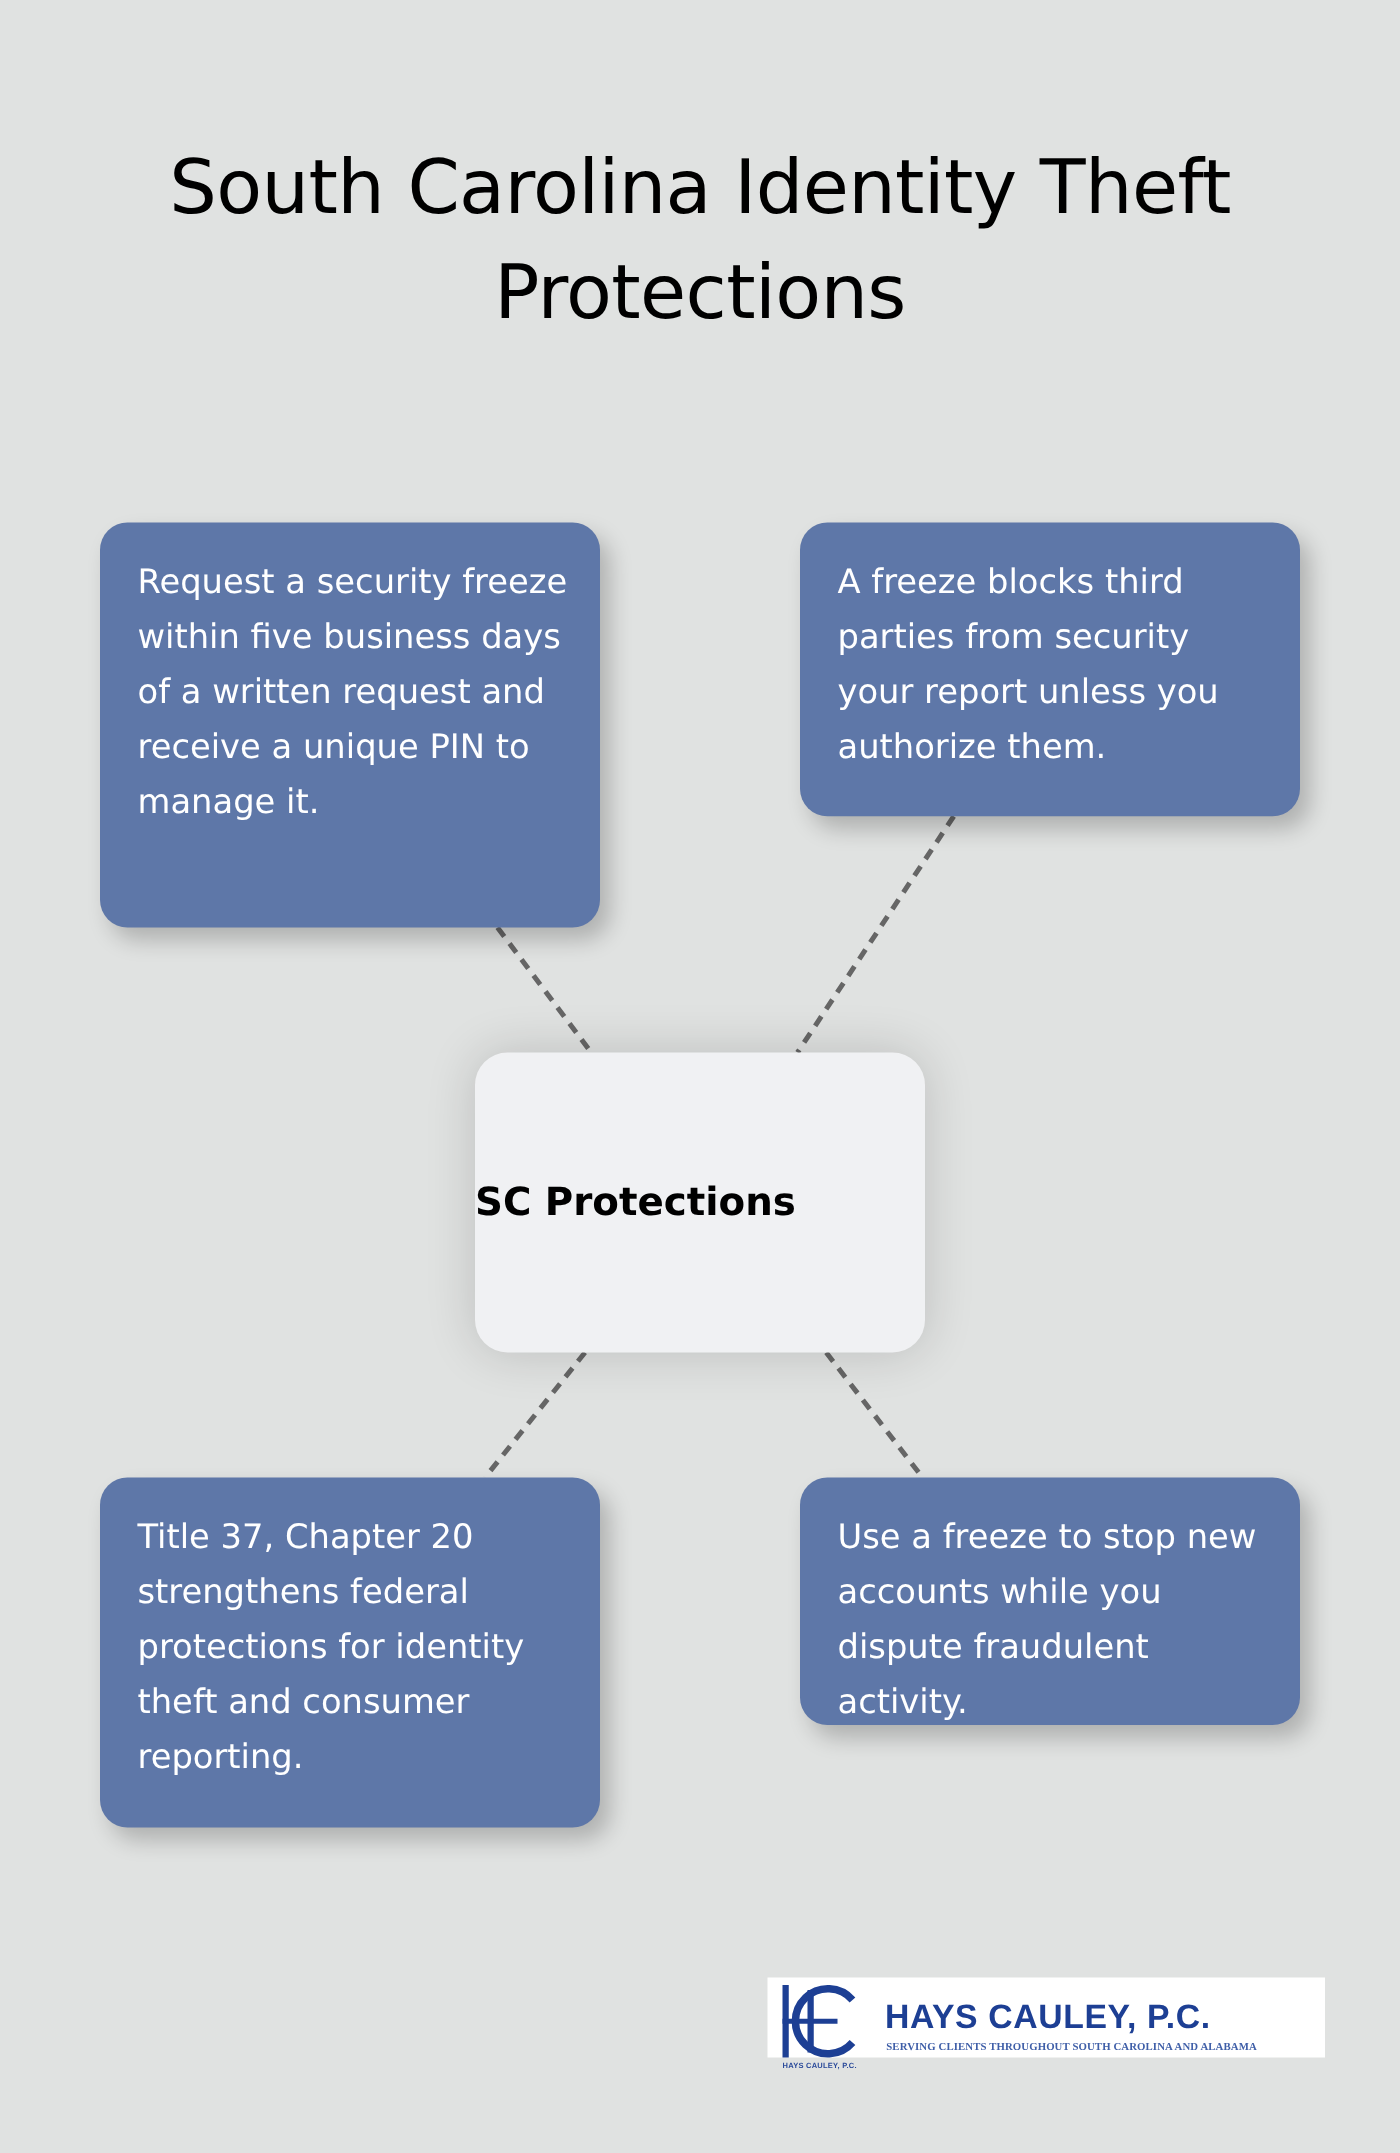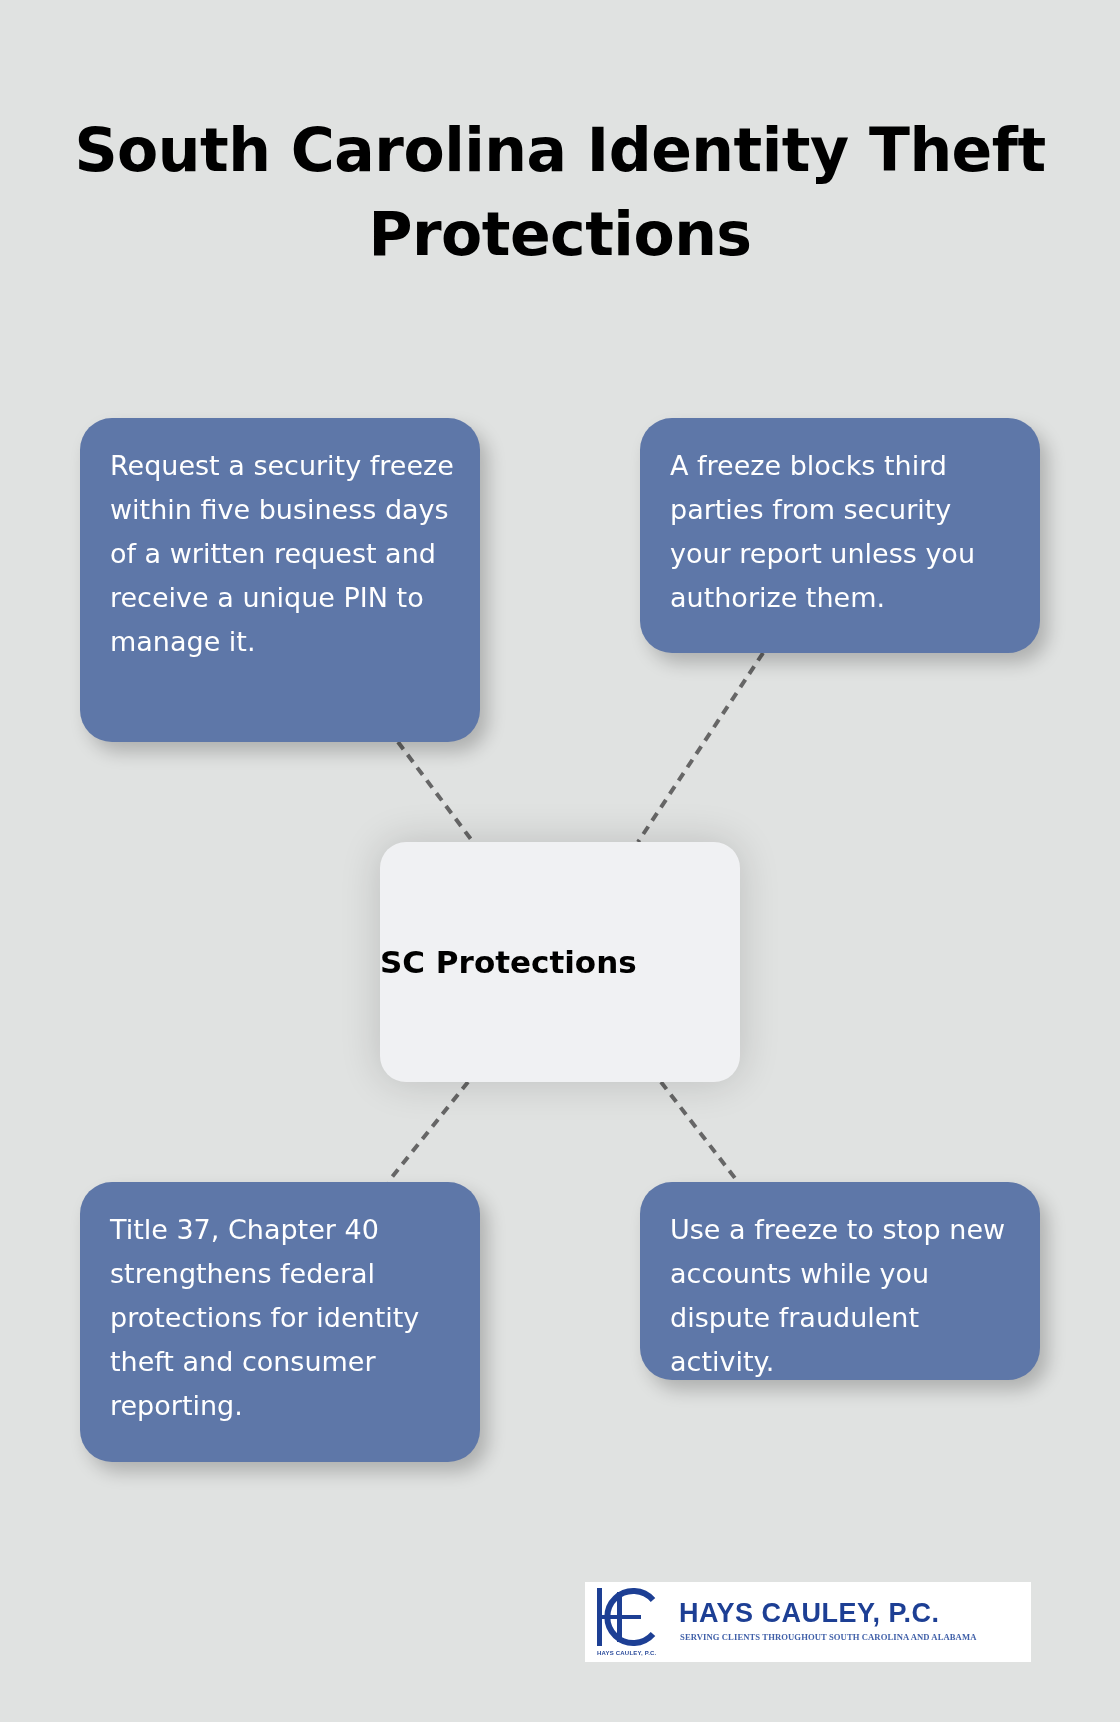--- a/index.html
+++ b/index.html
@@ -14,38 +14,38 @@
       overflow: hidden;
       font-family: "DejaVu Sans", "Liberation Sans", sans-serif;
     }
     .title {
       position: absolute;
       left: 60px;
       top: 108px;
       width: 1000px;
       text-align: center;
       font-family: "DejaVu Sans", sans-serif;
-      font-weight: bold;
+      font-weight: normal;
       font-size: 60px;
       line-height: 84px;
       color: #000;
       letter-spacing: -0.5px;
     }
     .connectors {
       position: absolute;
       left: 0;
       top: 0;
       width: 1120px;
       height: 1722px;
     }
     .node {
       position: absolute;
       box-sizing: border-box;
       background: #5e77a8;
-      border-radius: 32px;
+      border-radius: 22px;
       box-shadow: 8px 10px 18px rgba(0,0,0,0.22);
       color: #ffffff;
       font-family: "DejaVu Sans", sans-serif;
       font-size: 27px;
       line-height: 44px;
       padding: 26px 20px 20px 30px;
     }
     .node-tl { left: 80px;  top: 418px;  width: 400px; height: 324px; }
     .node-tr { left: 640px; top: 418px;  width: 400px; height: 235px; }
     .node-bl { left: 80px;  top: 1182px; width: 400px; height: 280px; }
@@ -63,24 +63,24 @@
       display: flex;
       align-items: center;
       justify-content: flex-start;
       font-family: "DejaVu Sans", sans-serif;
       font-weight: bold;
       font-size: 31px;
       color: #000;
     }
     .logo {
       position: absolute;
-      left: 585px;
+      left: 614px;
       top: 1582px;
       width: 446px;
-      height: 80px;
+      height: 64px;
       background: #ffffff;
     }
     .logo-mark {
       position: absolute;
       left: 10px;
       top: 4px;
       width: 64px;
       height: 62px;
     }
     .logo-small {
@@ -134,21 +134,21 @@
 
 <div class="node node-tr">
   <span>A freeze blocks third parties from security your report unless you authorize them.</span>
 </div>
 
 <div class="center">
   <span>SC Protections</span>
 </div>
 
 <div class="node node-bl">
-  <span>Title 37, Chapter 40 strengthens federal protections for identity theft and consumer reporting.</span>
+  <span>Title 37, Chapter 20 strengthens federal protections for identity theft and consumer reporting.</span>
 </div>
 
 <div class="node node-br">
   <span>Use a freeze to stop new accounts while you dispute fraudulent activity.</span>
 </div>
 
 <div class="logo">
   <svg class="logo-mark" viewBox="0 0 64 62">
     <rect x="2" y="2" width="5" height="58" fill="#1d3f94"></rect>
     <rect x="2" y="29" width="44" height="4" fill="#1d3f94"></rect>

